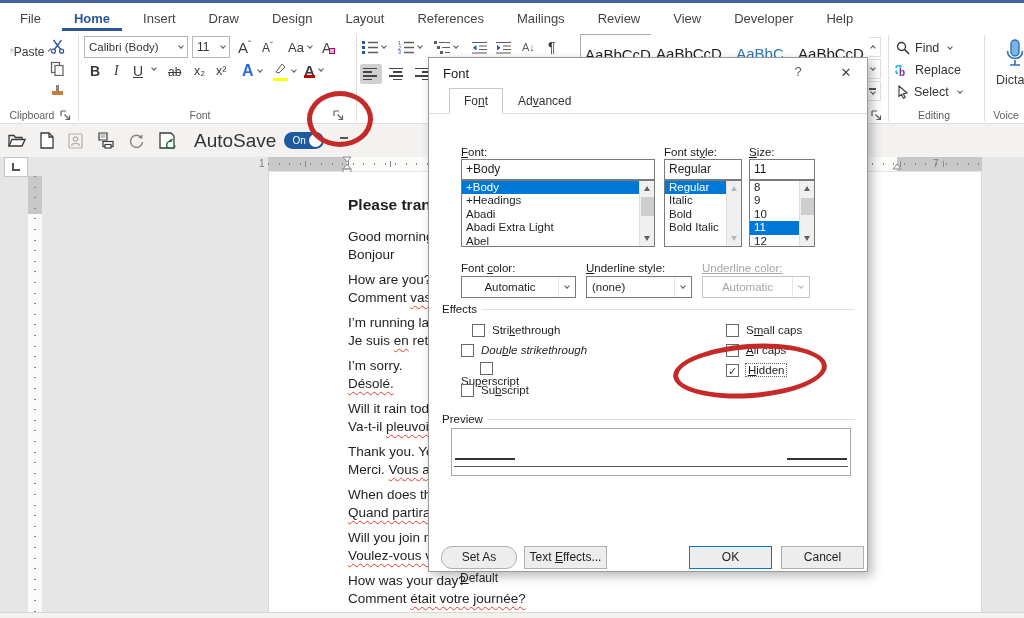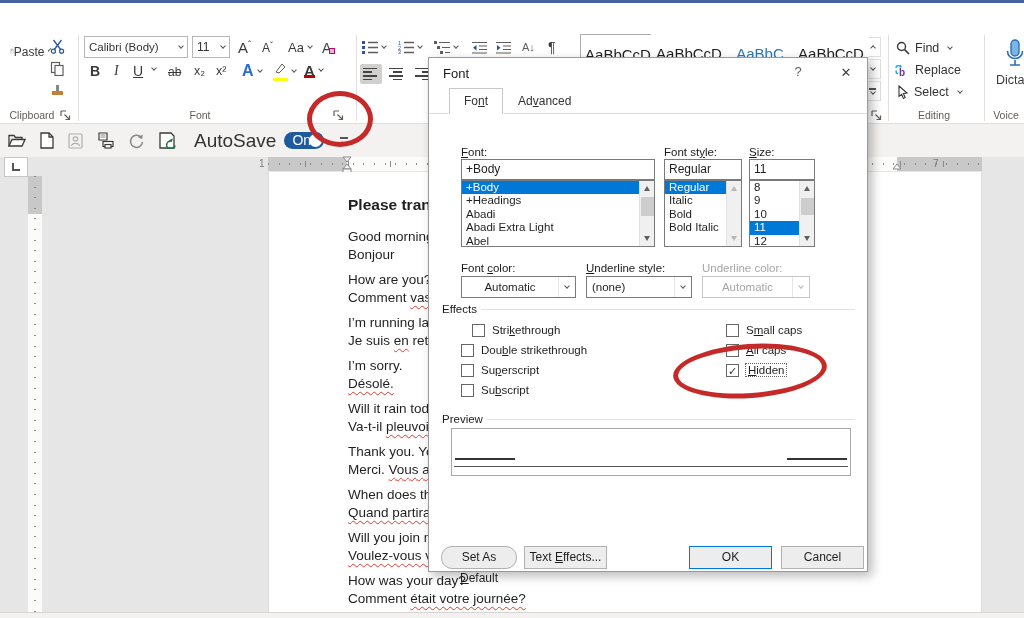--- a/index.html
+++ b/index.html
@@ -33,21 +33,21 @@
   .alignic.on { background:#d2d0ce; }
   .galitem { position:absolute; top:31px; height:66px; width:76px; background:#fff; font-size:15px; text-align:center; padding-top:11px; overflow:hidden; }
   .galitem.sel { border:1px solid #ababab; }
   .galscroll { position:absolute; left:864px; width:17px; height:20px; border:1px solid #e1dfdd; background:#fff; display:flex; align-items:center; justify-content:center; }
   .edrow { position:absolute; display:flex; align-items:center; font-size:12.5px; color:#333; gap:5px; }
 
   
   .qat { position:absolute; left:0; top:124px; width:1024px; height:33px; background:#f3f2f1; display:flex; align-items:center; }
   .qic { margin-left:14px; display:flex; align-items:center; }
   .autosave { margin-left:16px; font-size:19px; color:#333; }
-  .toggle { margin-left:8px; width:40px; height:17px; border-radius:9px; background:#1e5aa0; position:relative; color:#fff; font-size:14px; line-height:17px; padding-left:8px; }
+  .toggle { margin-left:8px; width:40px; height:17px; border-radius:9px; background:#1e5aa0; position:relative; color:#fff; font-size:10px; line-height:17px; padding-left:8px; }
   .toggle .knob { position:absolute; right:2px; top:2px; width:13px; height:13px; border-radius:50%; background:#fff; }
   .qat-custom { margin-left:16px; display:flex; flex-direction:column; align-items:center; }
   .qat-custom .bar { width:8px; height:1.4px; background:#555; margin-bottom:1px; }
 
   
   .page { position:absolute; left:268px; top:172px; width:714px; height:446px; background:#fff; border-left:1px solid #dcdcdc; border-right:1px solid #dcdcdc; }
   .hruler { position:absolute; left:268px; top:157px; width:714px; height:14px; background:#fbfbfa; }
   .hr-gray { position:absolute; top:0; height:14px; background:#c8c8c8; }
   .hr-dots { position:absolute; top:6px; height:2px; background-image:repeating-linear-gradient(to right,#8a8a8a 0 1px,transparent 1px 10.6px); }
   .hr-half { position:absolute; top:4px; height:6px; background-image:repeating-linear-gradient(to right,#8a8a8a 0 1px,transparent 1px 42.5px); }
@@ -114,20 +114,34 @@
   .re1 { left:307px; top:91px; width:66px; height:56px; }
   .re2 { left:673px; top:344px; width:154px; height:54px; transform:rotate(-4deg); }
 </style>
 </head>
 <body>
 
 <div id="app">
   <div class="titlebar-line"></div>
 
   <div class="ribbon">
+    <div class="tabs">
+        <div class="rtab">File</div>
+        <div class="rtab active">Home</div>
+        <div class="rtab">Insert</div>
+        <div class="rtab">Draw</div>
+        <div class="rtab">Design</div>
+        <div class="rtab">Layout</div>
+        <div class="rtab">References</div>
+        <div class="rtab">Mailings</div>
+        <div class="rtab">Review</div>
+        <div class="rtab">View</div>
+        <div class="rtab">Developer</div>
+        <div class="rtab">Help</div>
+      </div>
 
     <div class="btn-ic" style="left:10px; top:34px; flex-direction:row; width:40px;">
       <svg width="24" height="28" viewBox="0 0 24 28">
         <rect x="2.5" y="3.5" width="19" height="23" rx="2" fill="#fff" stroke="#605e5c" stroke-width="1.4"></rect>
         <rect x="7.5" y="1" width="9" height="5" rx="1" fill="#fff" stroke="#605e5c" stroke-width="1.4"></rect>
         <rect x="6.5" y="9.5" width="11" height="14" fill="#fff" stroke="#a19f9d"></rect>
       </svg>
       <span style="font-size:12px; margin-top:2px;">Paste</span>
       <span class="chev sm"></span>
     </div>
@@ -519,21 +533,21 @@
         </div>
       <div class="sb">
           <div class="sb-up"></div>
           <div class="sb-thumb" style="top:17px; height:17px;"></div>
           <div class="sb-dn"></div>
         </div>
     </div>
 
     <span class="flabel" style="left:32px; top:204px;">Font <u>c</u>olor:</span>
     <span class="flabel" style="left:157px; top:204px;"><u>U</u>nderline style:</span>
-    <span class="flabel dis" style="left:273px; top:204px;">Underline color:</span>
+    <span class="flabel dis" style="left:273px; top:204px;text-decoration:underline;">Underline color:</span>
 
     <div class="dd" style="left:32px; top:218px; width:115px;">
       <span class="dd-text">Automatic</span>
       <span class="dd-btn">
           <span class="chev sm" style="margin:-2px 0 0 0;"></span>
         </span>
     </div>
     <div class="dd" style="left:157px; top:218px; width:106px;">
       <span class="dd-text left">(none)</span>
       <span class="dd-btn">
@@ -563,25 +577,25 @@
     </div>
 
     <div class="dbtn" style="left:12px; width:76px;border-radius:11px;">Set As <u>D</u>efault</div>
     <div class="dbtn" style="left:95px; width:83px;">Text <u>E</u>ffects...</div>
     <div class="dbtn primary" style="left:260px; width:83px;">OK</div>
     <div class="dbtn" style="left:352px; width:83px;">Cancel</div>
   <div class="cbrow" style="left: 43px; top: 264px;">
         <span class="cb"></span>
         <span class="cblabel">Stri<u>k</u>ethrough</span>
       </div>
-      <div class="cbrow" style="left: 32px; top: 284px;">
+      <div class="cbrow" style="left: 32px; top: 284px; font-style: italic;">
         <span class="cb"></span>
         <span class="cblabel">Dou<u>b</u>le strikethrough</span>
       </div>
-      <div class="cbrow" style="left: 32px; top: 304px;">
+      <div class="cbrow" style="left: 32px; top: 304px; flex-direction: column;">
         <span class="cb"></span>
         <span class="cblabel">Su<u>p</u>erscript</span>
       </div>
       <div class="cbrow" style="left: 32px; top: 324px;">
         <span class="cb"></span>
         <span class="cblabel">Su<u>b</u>script</span>
       </div>
       <div class="cbrow" style="left: 297px; top: 264px;">
         <span class="cb"></span>
         <span class="cblabel">S<u>m</u>all caps</span>

